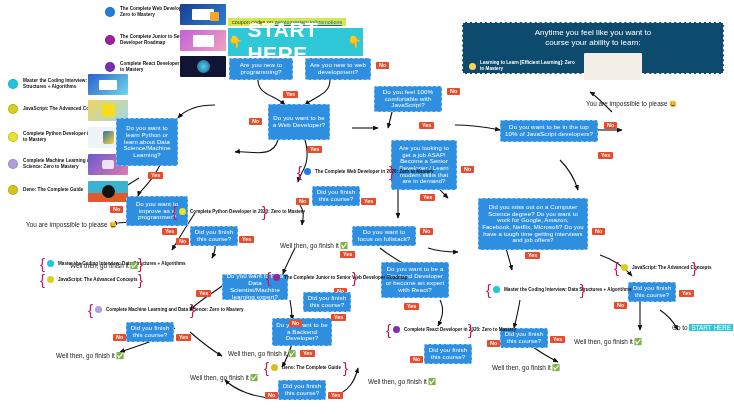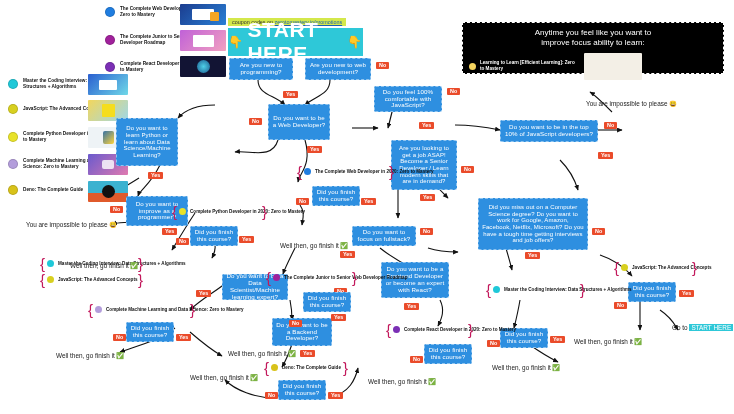--- a/index.html
+++ b/index.html
@@ -34,21 +34,21 @@
         margin-left:5px;line-height:1.3;width:95px;}
   .thumb{position:absolute;border-radius:1px;overflow:hidden;}
 
   
   #coupon{position:absolute;background:#d4e84b;font-size:5.4px;color:#333;
           padding:1px 4px;white-space:nowrap;}
   #coupon a{color:#1a5fb4;text-decoration:underline;}
   #start-here{position:absolute;background:#2ec8d8;color:#fff;font-size:21px;
           font-weight:bold;letter-spacing:.5px;display:flex;align-items:center;
           justify-content:center;gap:4px;}
-  #orange{position:absolute;background:#000000;border:1px dashed #fff;
+  #orange{position:absolute;background:#0c4a6e;border:1px dashed #fff;
           box-sizing:border-box;color:#fff;padding:5px 6px;}
   #orange .obig{font-size:8px;text-align:center;line-height:1.3;}
   #orange .orow{display:flex;align-items:center;margin-top:4px;}
   #orange .odot{width:7px;height:7px;border-radius:50%;background:#f4d35e;flex:none;}
   #orange .otext{font-size:4.6px;font-weight:bold;margin-left:4px;
           line-height:1.3;width:100px;}
   #orange .othumb{width:58px;height:27px;border-radius:1px;margin-left:4px;}
   .goto{position:absolute;font-size:6.4px;white-space:nowrap;}
   .goto .sh{background:#2ec8d8;color:#fff;padding:0 2px;}
 </style>
@@ -176,21 +176,21 @@
     <span>coupon codes on </span><a href="#">zerotomastery.io/promotions</a>
   </div>
   <div id="start-here" style="left:228px;top:28px;width:135px;height:28px;">
     <span style="font-size:12px">👇</span>
     <span>START HERE</span>
     <span style="font-size:12px">👇</span>
   </div>
 
   <div id="orange" style="left:462px;top:22px;width:262px;height:52px;">
     <div class="obig">Anytime you feel like you want to</div>
-    <div class="obig">improve focus ability to learn:</div>
+    <div class="obig">course your ability to learn:</div>
     <div class="orow">
       <span class="odot"></span>
       <span class="otext">Learning to Learn [Efficient Learning]: Zero to Mastery</span>
       <span class="othumb" style="background:#f3efe6;"></span>
     </div>
   </div>
 
   <div class="node" style="left:229px;top:58px;width:64px;height:22px;">
     <span>Are you new to programming?</span>
     </div>

